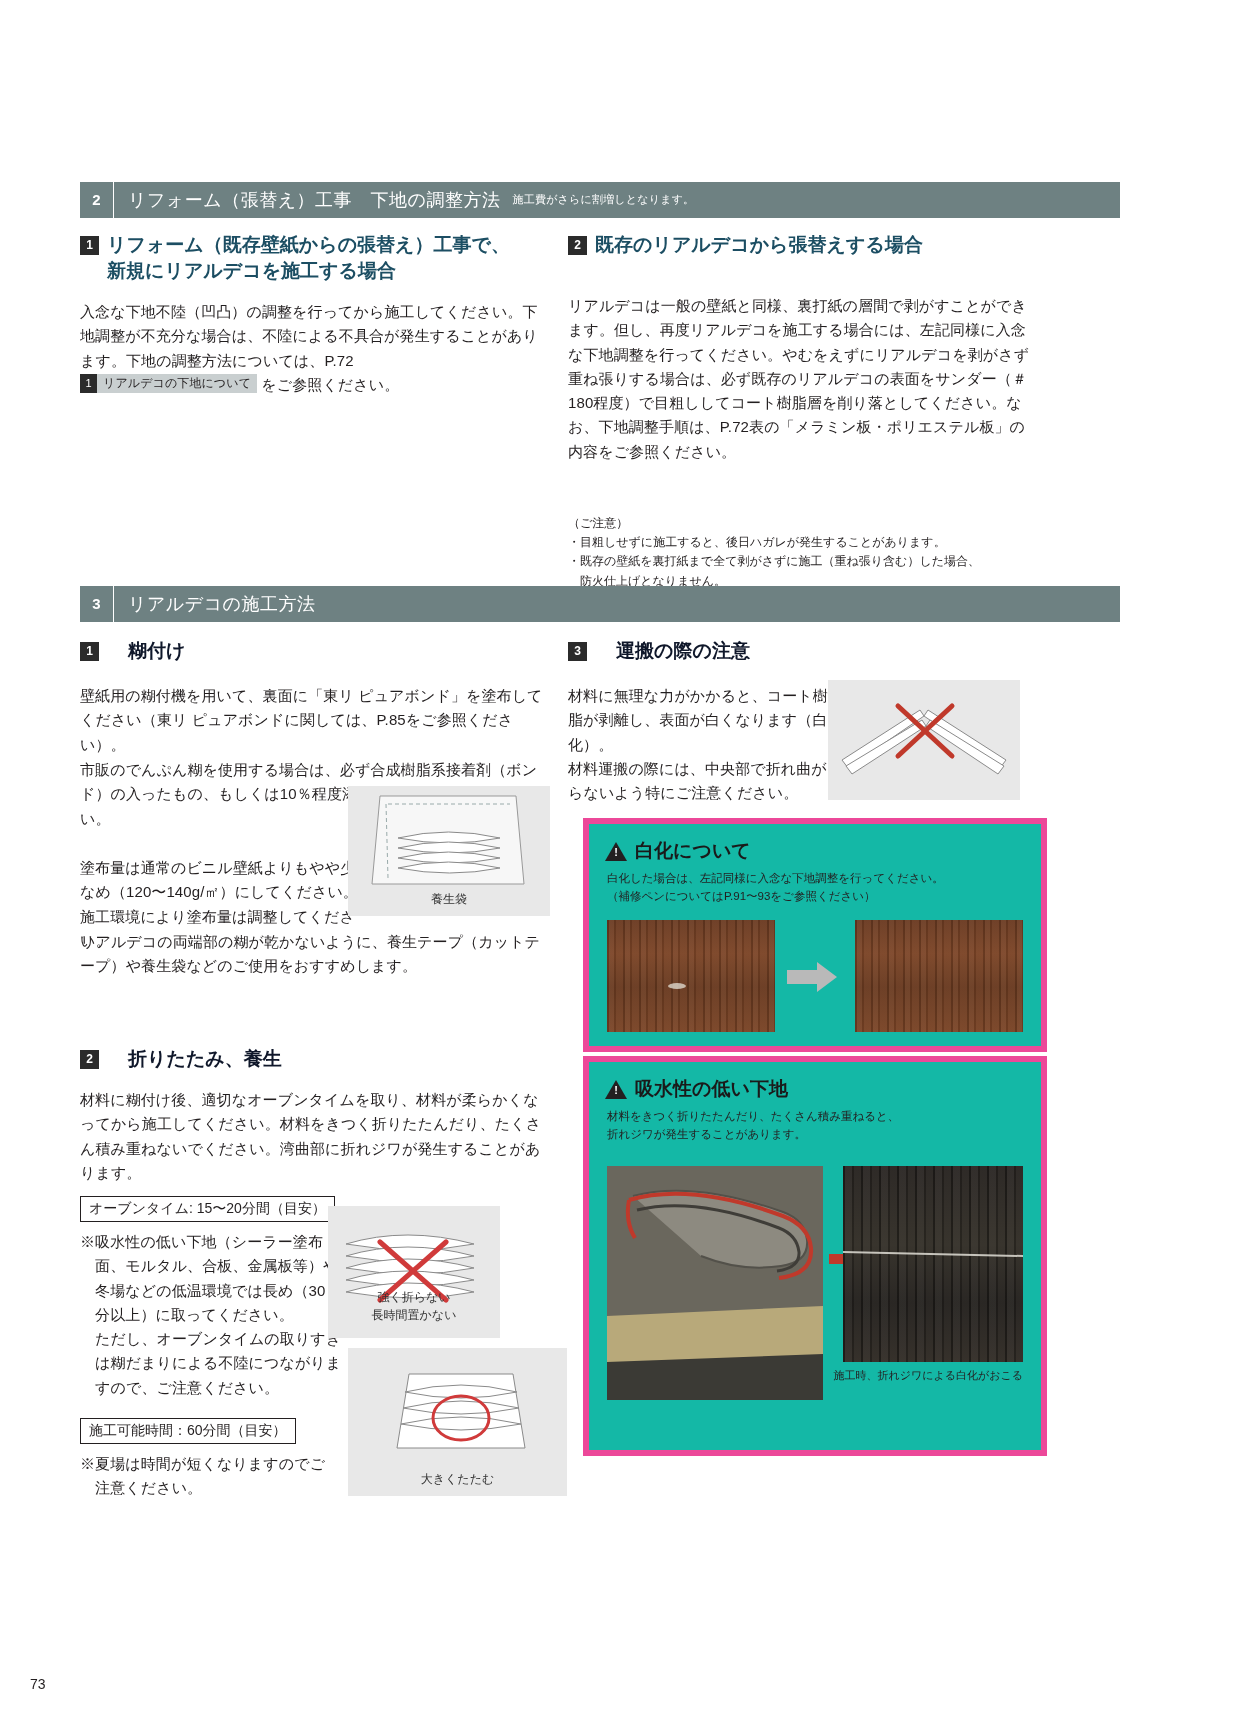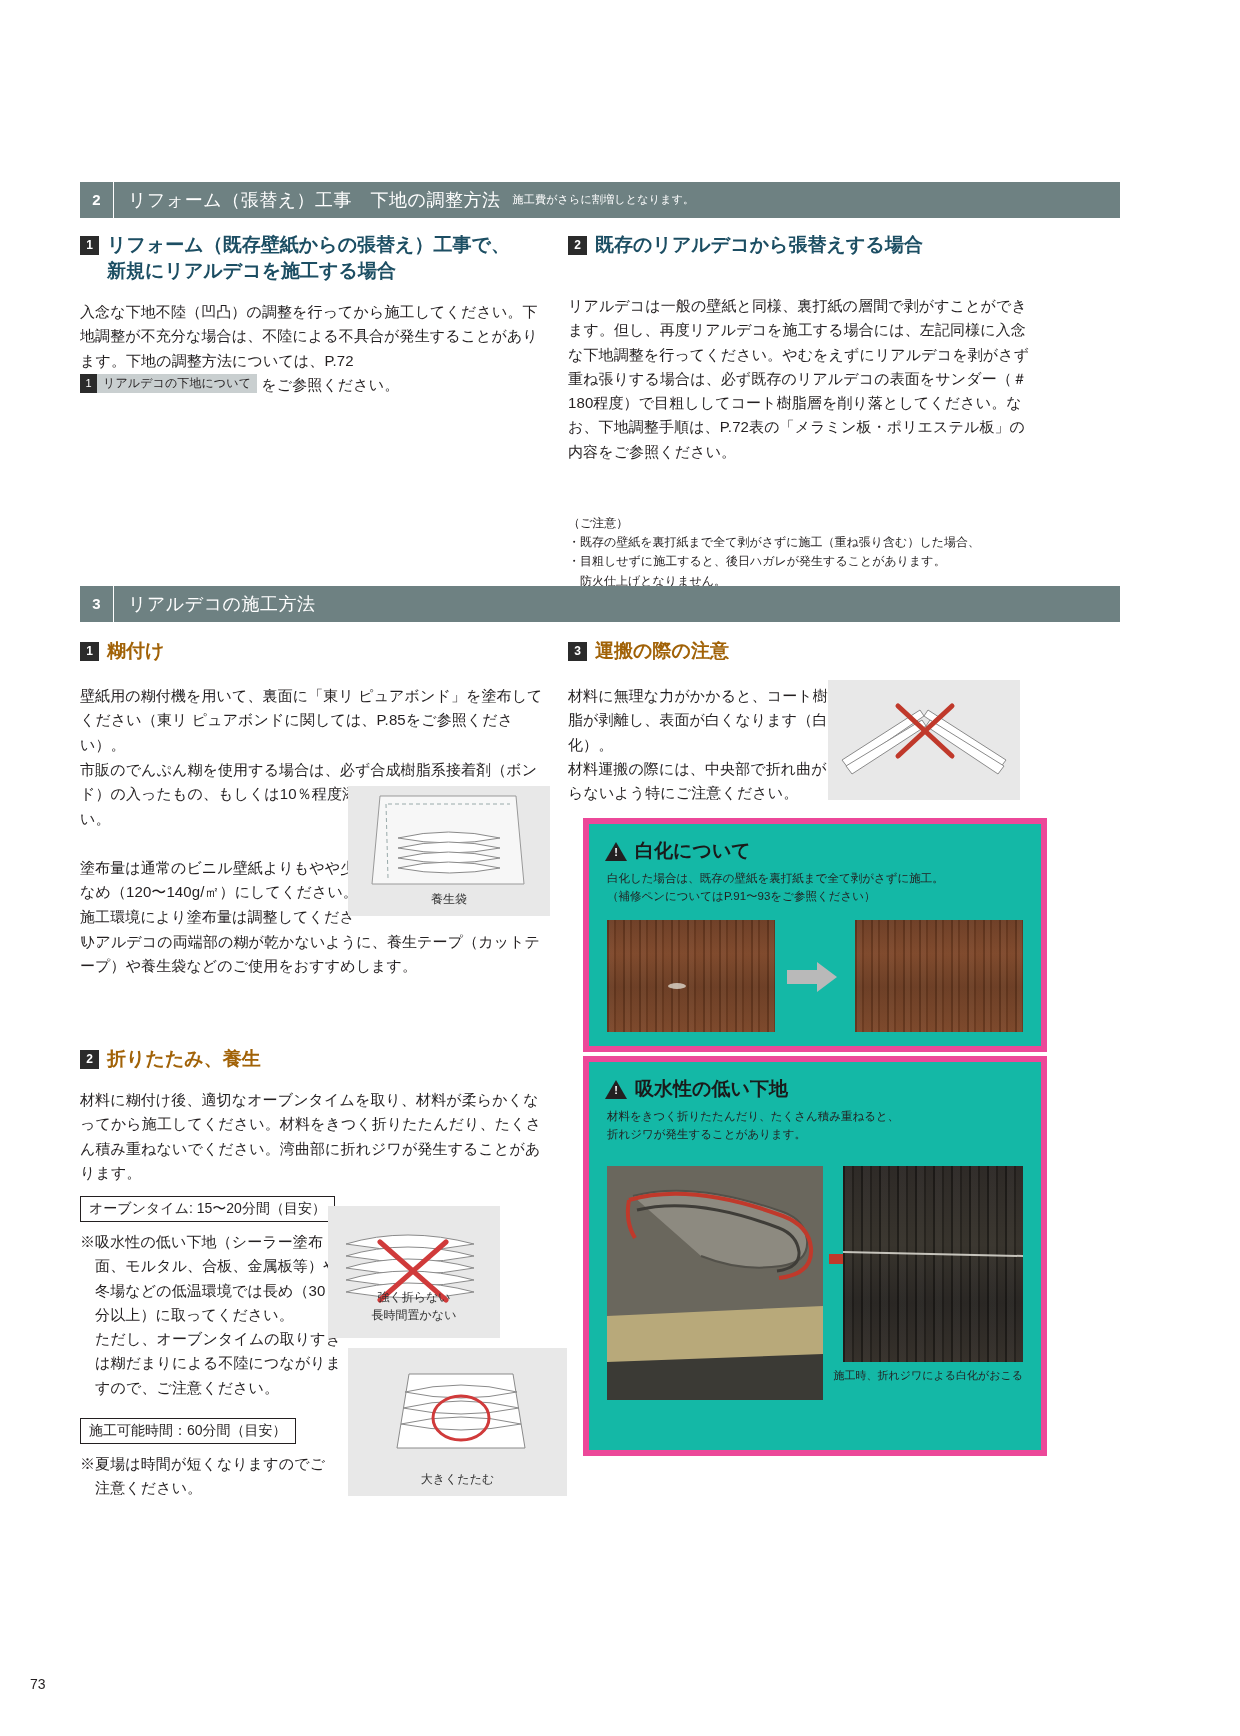--- a/index.html
+++ b/index.html
@@ -72,21 +72,21 @@
     margin-right: 8px;
     margin-top: 4px;
     flex: 0 0 auto;
   }
   .sub-title {
     font-size: 19px;
     font-weight: bold;
     color: #1c4e63;
     line-height: 1.38;
   }
-  .sub-title.teal { color: #a16207; }
+  .sub-title.teal { color: #0f172a; margin-left: 21px; }
 
   
   .body-text {
     position: absolute;
     font-size: 15px;
     line-height: 1.62;
     color: #231f20;
     letter-spacing: 0.1px;
   }
   .small-note {
@@ -262,22 +262,22 @@
 
   <div class="sub-head" style="left:568px; top:232px; width:470px;">
     <div class="sub-num">2</div>
     <div class="sub-title">既存のリアルデコから張替えする場合</div>
   </div>
 
   <div class="body-text" style="left:568px; top:294px; width:470px;">リアルデコは一般の壁紙と同様、裏打紙の層間で剥がすことができます。但し、再度リアルデコを施工する場合には、左記同様に入念な下地調整を行ってください。やむをえずにリアルデコを剥がさず重ね張りする場合は、必ず既存のリアルデコの表面をサンダー（＃180程度）で目粗ししてコート樹脂層を削り落としてください。なお、下地調整手順は、P.72表の「メラミン板・ポリエステル板」の内容をご参照ください。</div>
 
   <div class="small-note" style="left:568px; top:514px; width:480px;">
     <div>（ご注意）</div>
+    <div>・目粗しせずに施工すると、後日ハガレが発生することがあります。</div>
     <div>・既存の壁紙を裏打紙まで全て剥がさずに施工（重ね張り含む）した場合、</div>
-    <div>・目粗しせずに施工すると、後日ハガレが発生することがあります。</div>
     <div>　防火仕上げとなりません。</div>
   </div>
 
   <div class="section-bar" style="left:80px; top:586px; width:1040px;">
     <div class="section-num">3</div>
     <div class="section-title">リアルデコの施工方法</div>
   </div>
 
   <div class="sub-head" style="left:80px; top:638px; width:470px;">
     <div class="sub-num">1</div>
@@ -382,21 +382,21 @@
       </g>
     </svg>
   </div>
 
   <div class="panel" style="left:568px; top:818px; width:452px; height:222px;">
     <div class="panel-head" style="margin:14px 0 0 16px;">
       <span class="warn-tri"></span>
       <span>白化について</span>
     </div>
     <div class="panel-sub" style="margin:6px 0 0 18px;">
-      <div>白化した場合は、既存の壁紙を裏打紙まで全て剥がさずに施工。</div>
+      <div>白化した場合は、左記同様に入念な下地調整を行ってください。</div>
       <div>（補修ペンについてはP.91〜93をご参照ください）</div>
     </div>
 
     <div class="photo wood-light" style="left:18px; top:96px; width:168px; height:112px; position:absolute;">
       <svg width="168" height="112" viewBox="0 0 168 112">
         <ellipse cx="70" cy="66" rx="9" ry="3" fill="rgba(230,225,215,0.75)"></ellipse>
       </svg>
     </div>
 
     <svg class="photo" width="52" height="34" viewBox="0 0 52 34" style="left:198px; top:136px; background:transparent;">

